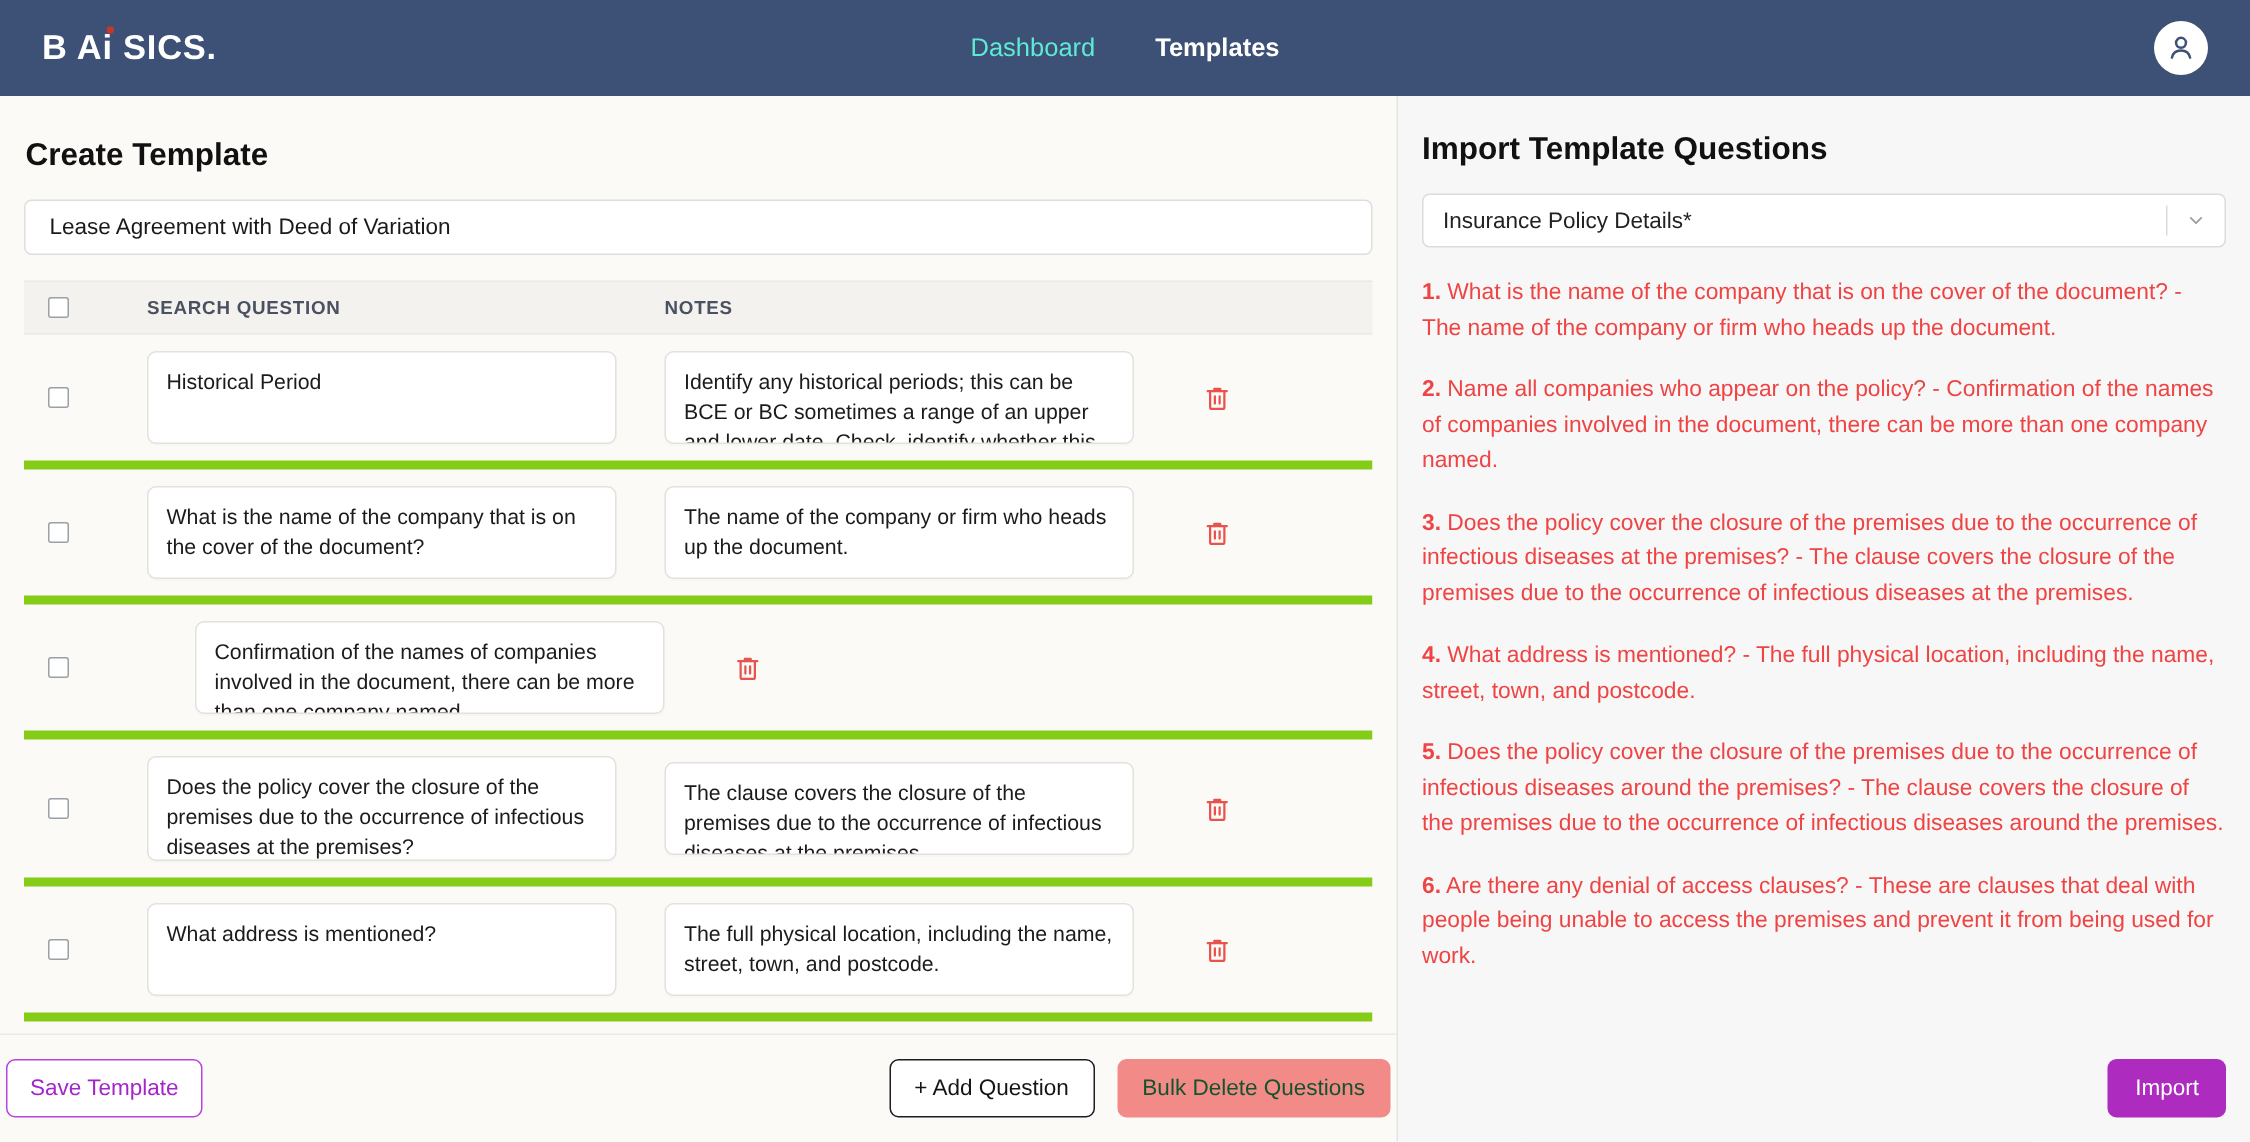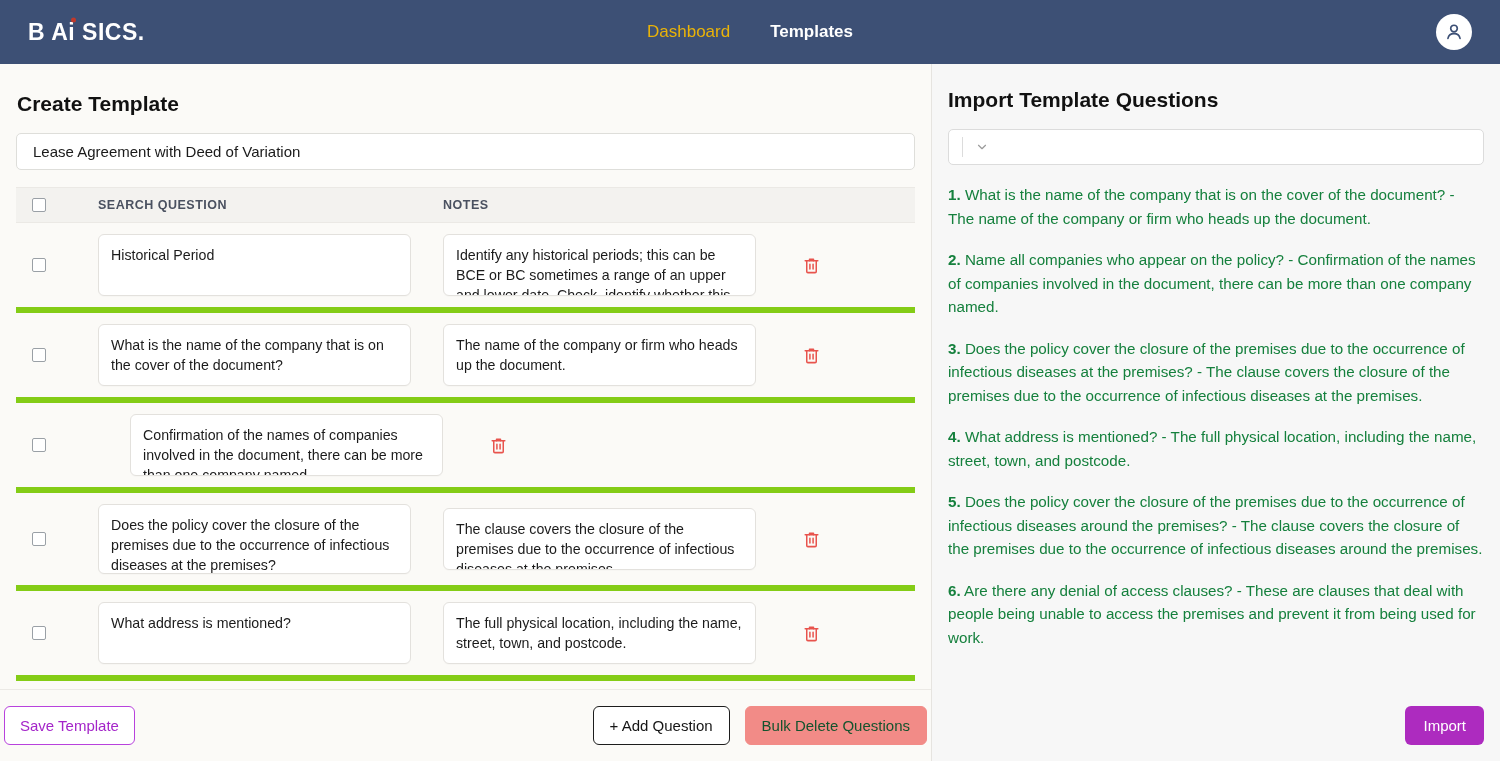--- a/index.html
+++ b/index.html
@@ -32,21 +32,21 @@
     content: ""; position: absolute;
     width: 5px; height: 5px; border-radius: 50%;
     background: #c0392b;
     left: 2.5px; top: -1px;
   }
   .nav-links {
     margin: 0 auto;
     display: flex; align-items: center; gap: 40px;
   }
   .nav-link {
-    color: #eab308; font-size: 17px; text-decoration: none;
+    color: #5eead4; font-size: 17px; text-decoration: none;
     cursor: pointer;
   }
   .nav-link.active { color: #ffffff; font-weight: 700; }
   .avatar {
     position: absolute; right: 28px; top: 50%;
     transform: translateY(-50%);
     width: 36px; height: 36px; border-radius: 50%;
     background: #ffffff;
     display: flex; align-items: center; justify-content: center;
     cursor: pointer;
@@ -194,21 +194,21 @@
     width: 38px; display: flex; align-items: center; justify-content: center;
   }
   .q-list {
     flex: 1;
     overflow: hidden;
     padding: 18px 16px 0 16px;
   }
   .q-item {
     font-size: 15.2px;
     line-height: 23.5px;
-    color: #15803d;
+    color: #ef4444;
     margin-bottom: 18px;
   }
   .q-num { font-weight: 700; }
   .right-footer {
     height: 72px; flex-shrink: 0;
     display: flex; align-items: center; justify-content: flex-end;
     padding: 0 16px;
   }
   .btn-import {
     background: #ad2bbf; color: #ffffff;
@@ -360,20 +360,21 @@
       <button class="btn btn-save">Save Template</button>
       <button class="btn btn-add">+ Add Question</button>
       <button class="btn btn-bulk">Bulk Delete Questions</button>
     </div>
   </div>
 
   <div class="right-panel">
     <div class="right-title">Import Template Questions</div>
 
     <div class="select-box">
+      <span class="select-value">Insurance Policy Details*</span>
       <span class="select-sep"></span>
       <span class="select-arrow">
         <svg width="14" height="14" viewBox="0 0 24 24" fill="none" stroke="#9b9b9b" stroke-width="2" stroke-linecap="round" stroke-linejoin="round">
           <path d="M6 9l6 6 6-6"></path>
         </svg>
       </span>
     </div>
 
     <div class="q-list">
       <div class="q-item">

